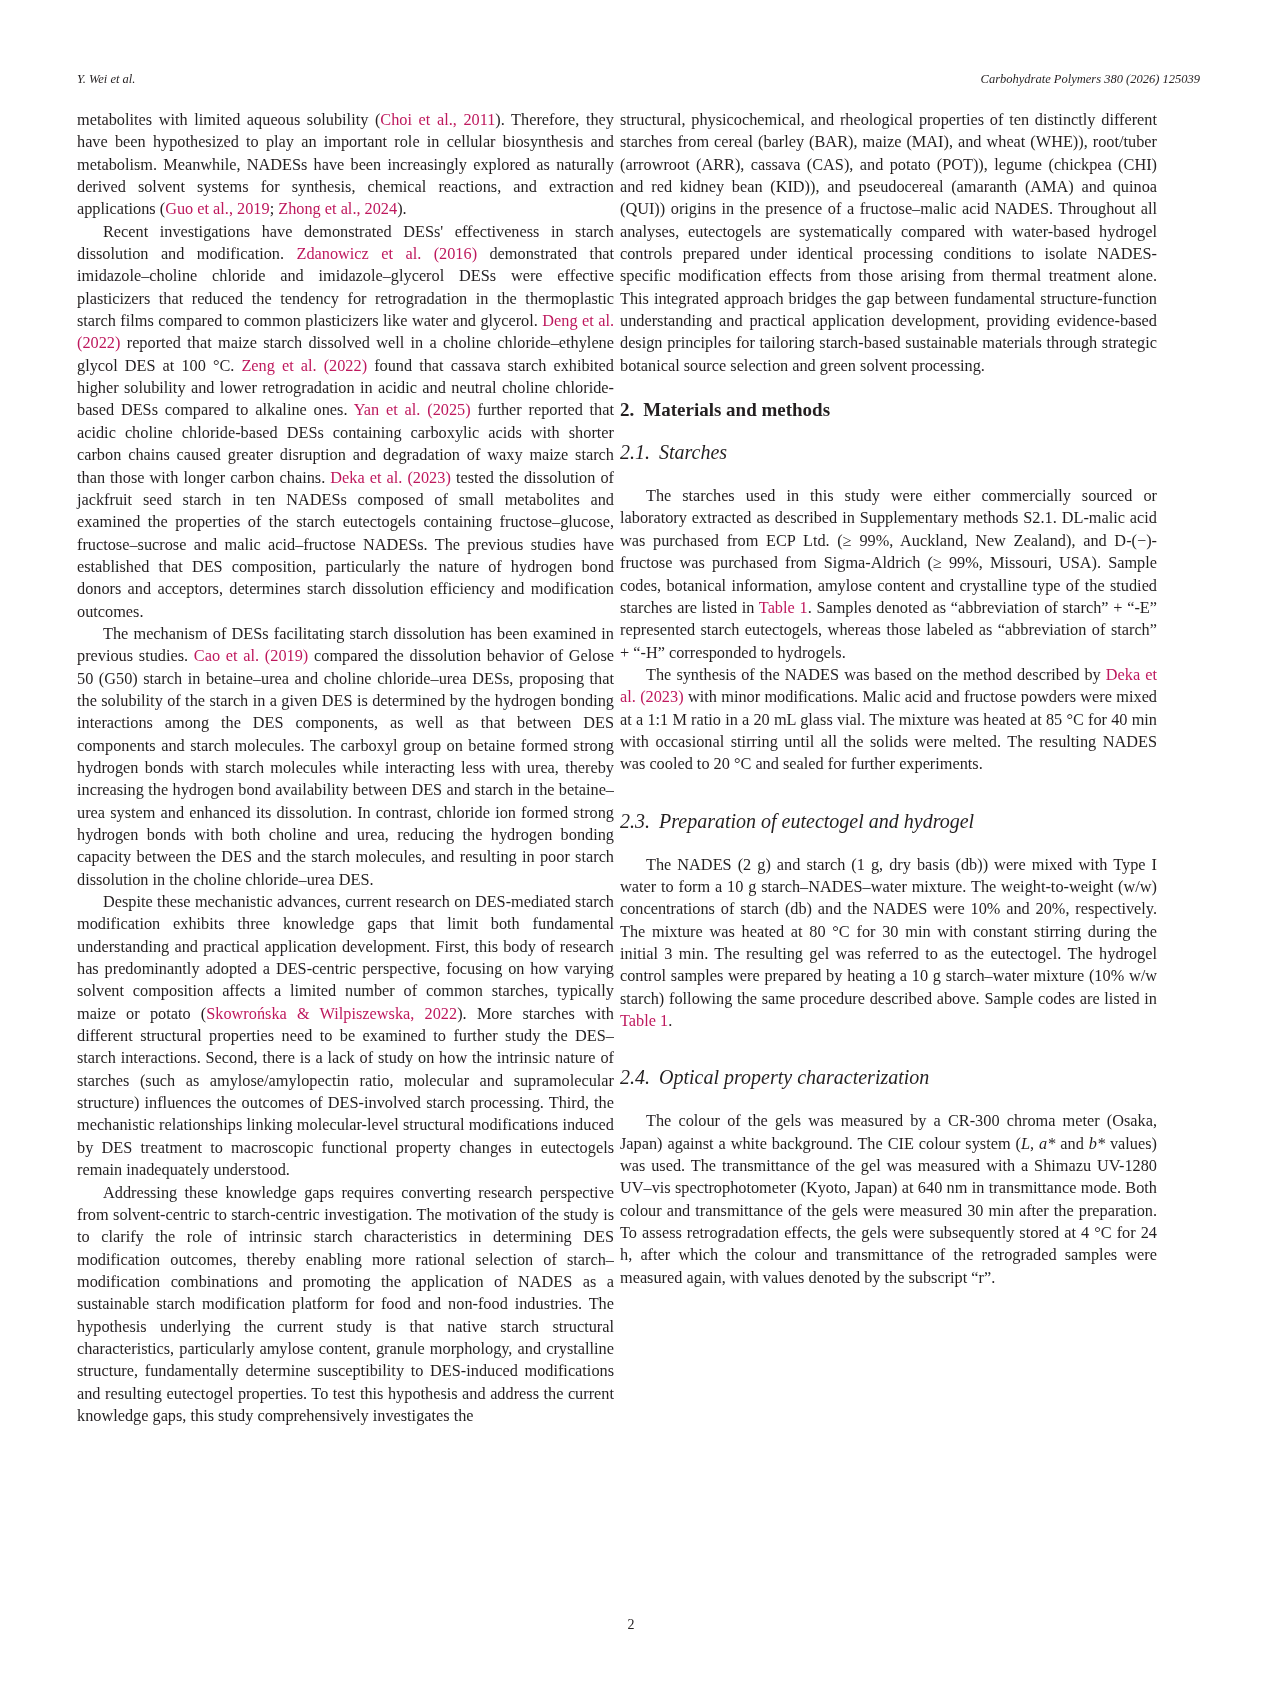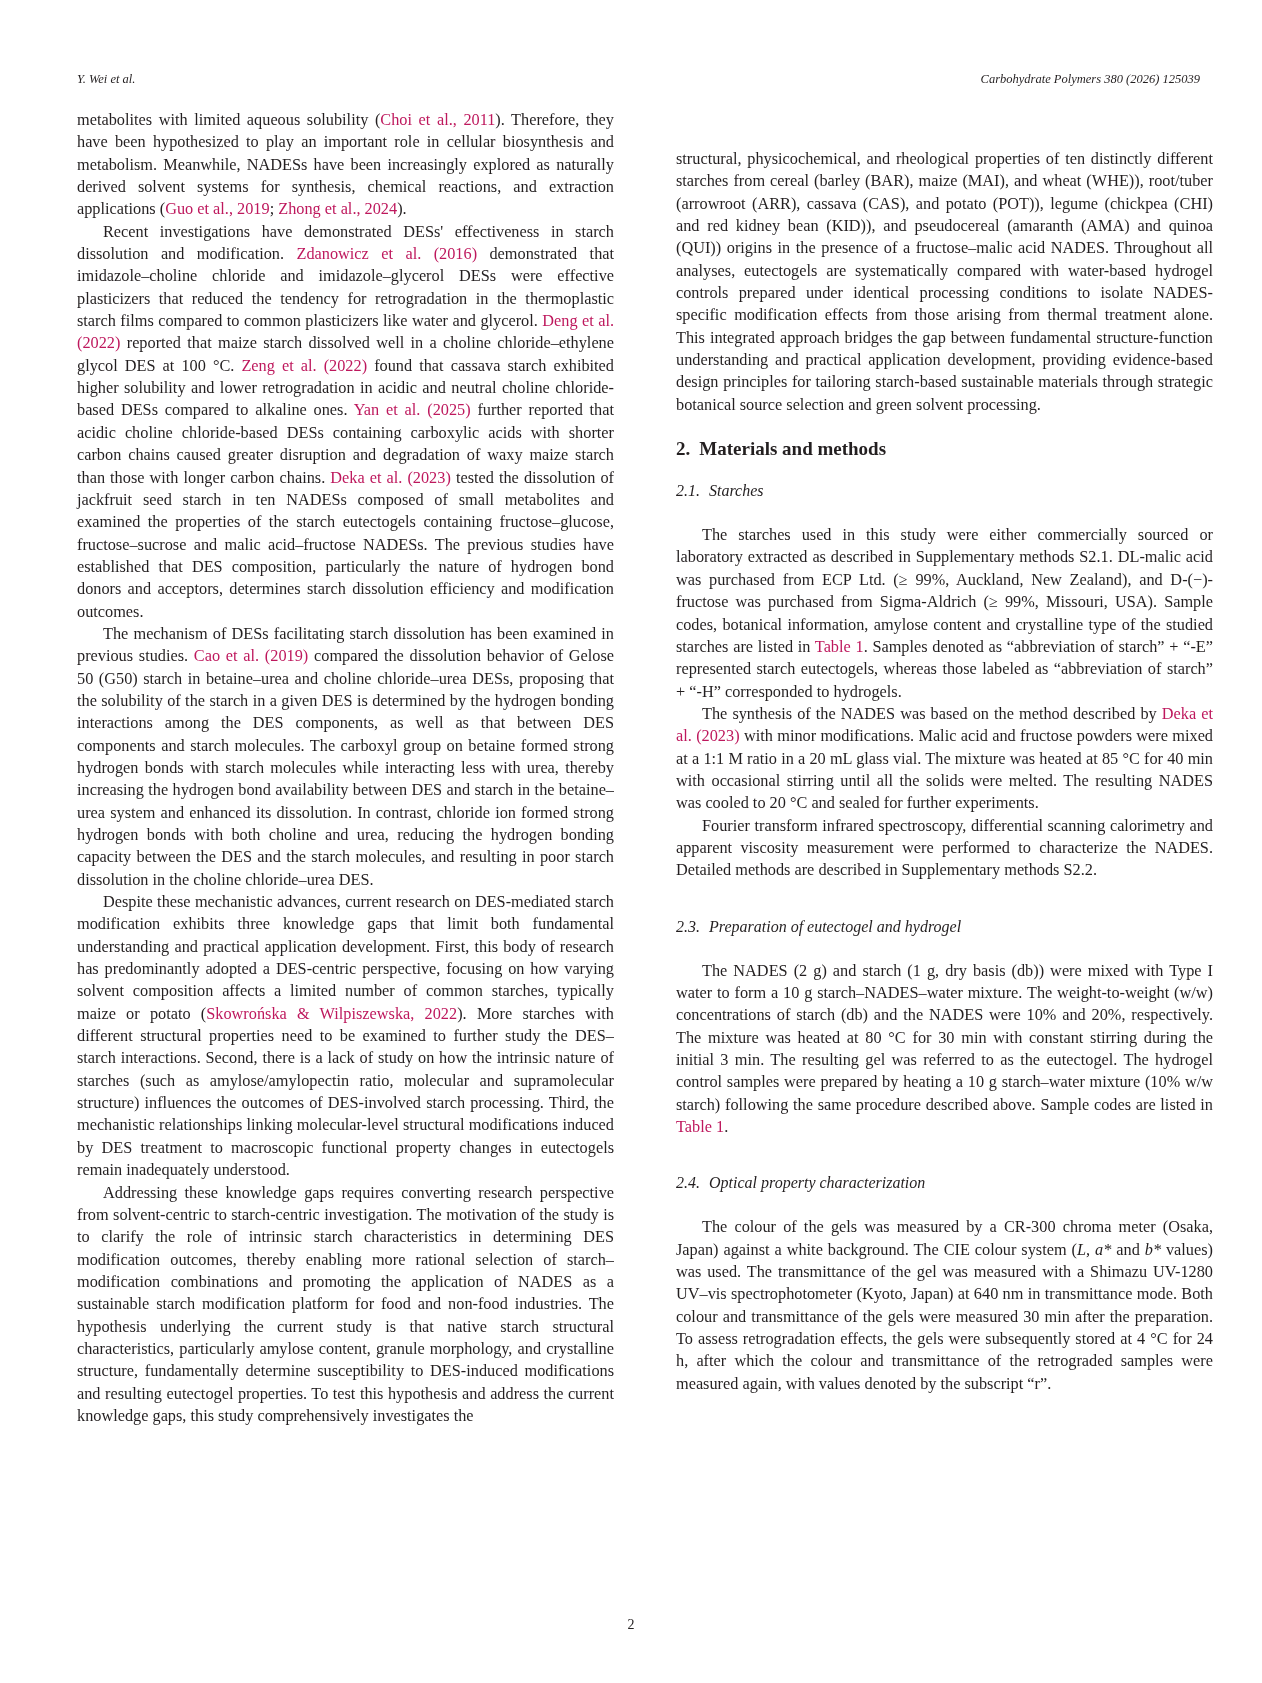--- a/index.html
+++ b/index.html
@@ -13,31 +13,31 @@
     font-style: italic; font-size: 12.5px; color: #231f20; text-align: right;
   }
   .running-head .left { position: absolute; left: 0; top: 0; }
   .running-head .right { position: absolute; right: 0; top: 0; }
   .col {
     position: absolute; top: 109px; width: 537px;
     font-size: 16.3px; line-height: 22.35px;
     text-align: justify; hyphens: manual;
   }
   .col.left { left: 77px; }
-  .col.right { left: 676px; margin-top: 39px; }
+  .col.right { left: 620px; }
   .col p { margin: 0; text-indent: 26px; }
   .col p.noindent { text-indent: 0; }
   a.cite { color: #be185d; text-decoration: none; }
   h2.section {
     font-size: 19px; font-weight: bold; margin: 22px 0 0 0; line-height: 22px;
     text-align: left;
   }
   h2.section .num { margin-right: 9px; }
   h3.subsection {
-    font-size: 16px; font-style: italic; font-weight: normal;
+    font-size: 20px; font-style: italic; font-weight: normal;
     margin: 20px 0 22px 0; line-height: 22px; text-align: left;
   }
   h3.subsection .num { margin-right: 9px; }
   .page-number {
     position: absolute; top: 1617px; left: 0; width: 1262px; text-align: center;
     font-size: 14px;
   }
 </style>
 </head>
 <body>
@@ -61,21 +61,20 @@
 
 <div class="col right">
   <p class="noindent"><span>structural, physicochemical, and rheological properties of ten distinctly different starches from cereal (barley (BAR), maize (MAI), and wheat (WHE)), root/tuber (arrowroot (ARR), cassava (CAS), and potato (POT)), legume (chickpea (CHI) and red kidney bean (KID)), and pseudocereal (amaranth (AMA) and quinoa (QUI)) origins in the presence of a fructose–malic acid NADES. Throughout all analyses, eutectogels are systematically compared with water-based hydrogel controls prepared under identical processing conditions to isolate NADES-specific modification effects from those arising from thermal treatment alone. This integrated approach bridges the gap between fundamental structure-function understanding and practical application development, providing evidence-based design principles for tailoring starch-based sustainable materials through strategic botanical source selection and green solvent processing.</span></p>
 
   <h2 class="section"><span class="num">2.</span><span>Materials and methods</span></h2>
 
   <h3 class="subsection"><span class="num">2.1.</span><span>Starches</span></h3>
   <p><span>The starches used in this study were either commercially sourced or laboratory extracted as described in Supplementary methods S2.1. DL-malic acid was purchased from ECP Ltd. (≥ 99%, Auckland, New Zealand), and D-(−)-fructose was purchased from Sigma-Aldrich (≥ 99%, Missouri, USA). Sample codes, botanical information, amylose content and crystalline type of the studied starches are listed in </span><a class="cite">Table 1</a><span>. Samples denoted as “abbreviation of starch” + “-E” represented starch eutectogels, whereas those labeled as “abbreviation of starch” + “-H” corresponded to hydrogels.</span></p>
 
   <p><span>The synthesis of the NADES was based on the method described by </span><a class="cite">Deka et al. (2023)</a><span> with minor modifications. Malic acid and fructose powders were mixed at a 1:1 M ratio in a 20 mL glass vial. The mixture was heated at 85 °C for 40 min with occasional stirring until all the solids were melted. The resulting NADES was cooled to 20 °C and sealed for further experiments.</span></p>
-  <p><span>Fourier transform infrared spectroscopy, differential scanning calorimetry and apparent viscosity measurement were performed to characterize the NADES. Detailed methods are described in Supplementary methods S2.2.</span></p>
 
   <h3 class="subsection" style="margin-top:34px"><span class="num">2.3.</span><span>Preparation of eutectogel and hydrogel</span></h3>
   <p><span>The NADES (2 g) and starch (1 g, dry basis (db)) were mixed with Type I water to form a 10 g starch–NADES–water mixture. The weight-to-weight (w/w) concentrations of starch (db) and the NADES were 10% and 20%, respectively. The mixture was heated at 80 °C for 30 min with constant stirring during the initial 3 min. The resulting gel was referred to as the eutectogel. The hydrogel control samples were prepared by heating a 10 g starch–water mixture (10% w/w starch) following the same procedure described above. Sample codes are listed in </span><a class="cite">Table 1</a><span>.</span></p>
 
   <h3 class="subsection" style="margin-top:34px"><span class="num">2.4.</span><span>Optical property characterization</span></h3>
   <p><span>The colour of the gels was measured by a CR-300 chroma meter (Osaka, Japan) against a white background. The CIE colour system (</span><i>L, a*</i><span> and </span><i>b*</i><span> values) was used. The transmittance of the gel was measured with a Shimazu UV-1280 UV–vis spectrophotometer (Kyoto, Japan) at 640 nm in transmittance mode. Both colour and transmittance of the gels were measured 30 min after the preparation. To assess retrogradation effects, the gels were subsequently stored at 4 °C for 24 h, after which the colour and transmittance of the retrograded samples were measured again, with values denoted by the subscript “r”.</span></p>
 </div>
 
 <div class="page-number">2</div>
 

